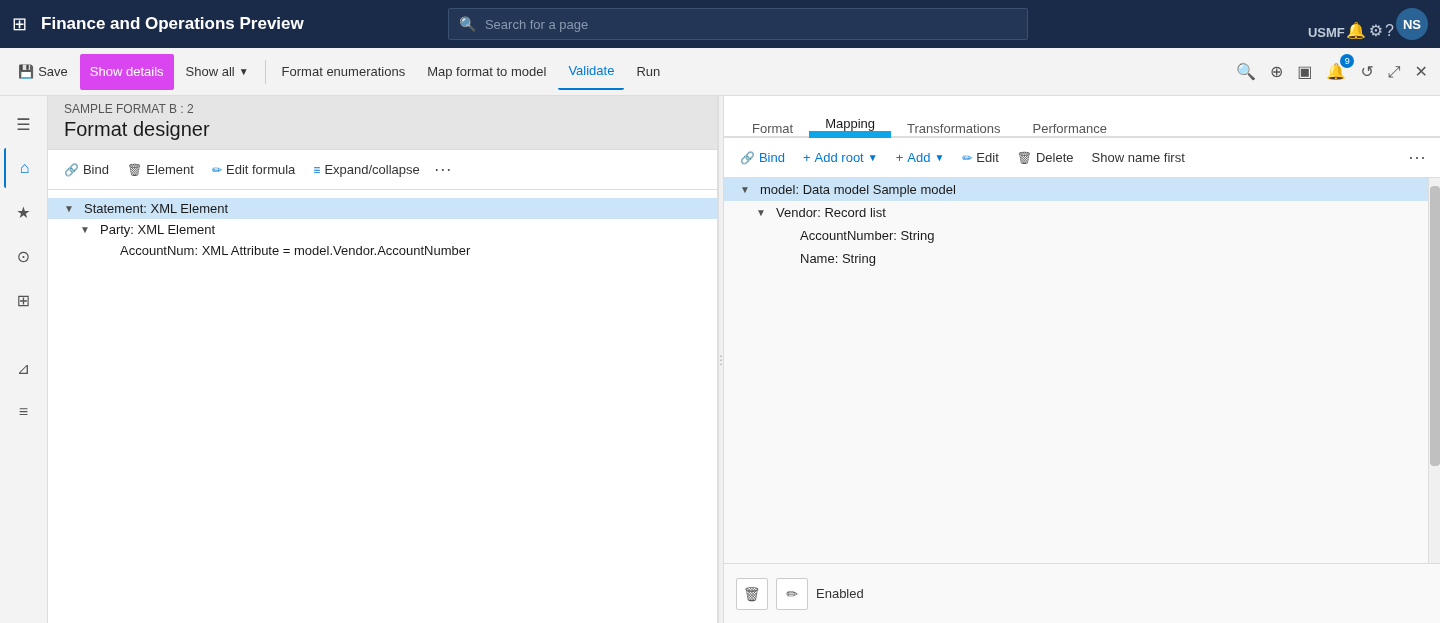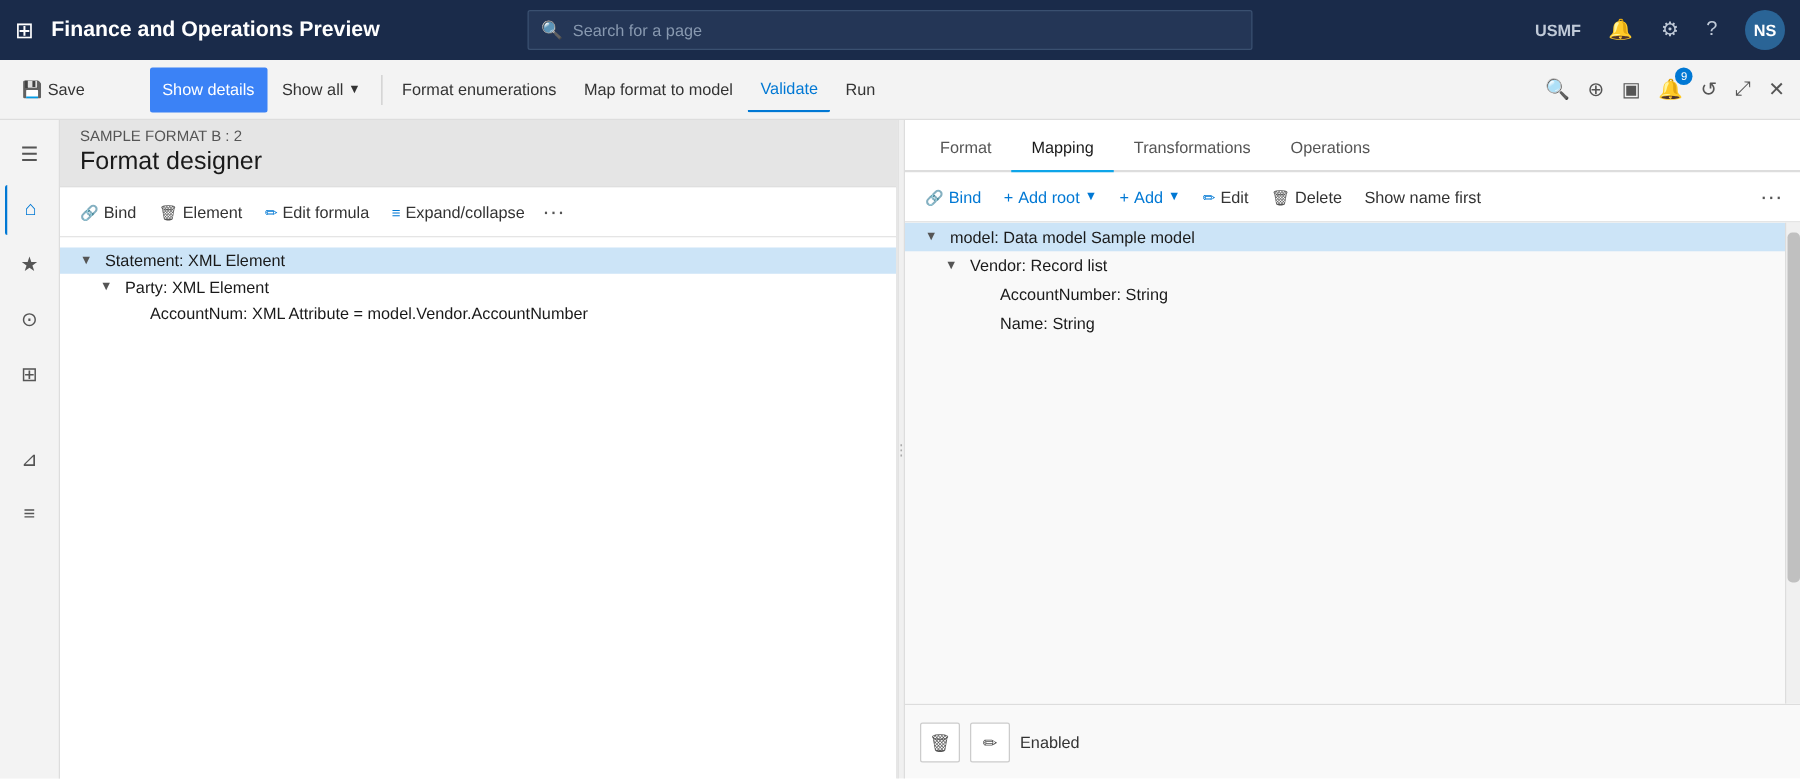--- a/index.html
+++ b/index.html
@@ -34,22 +34,22 @@
       background: transparent;
       border: none;
       outline: none;
       color: #c0c8d8;
       font-size: 13px;
       width: 100%;
     }
     .top-nav .search-bar input::placeholder { color: #8899b0; }
     .top-nav-right {
       display: flex;
-      align-items: center;
-      gap: 22px;
+      align-items: flex-end;
+      gap: 2px;
       margin-left: auto;
       color: #c0cad8;
       font-size: 13px;
     }
     .top-nav-right .usmf { font-weight: 600; font-size: 13px; }
     .top-nav-right .icon-btn { cursor: pointer; font-size: 16px; }
     .avatar {
       width: 32px; height: 32px; border-radius: 50%;
       background: #2a6496; color: #ffffff;
       display: flex; align-items: center; justify-content: center;
@@ -72,24 +72,23 @@
       border: none;
       background: transparent;
       cursor: pointer;
       font-size: 13px;
       color: #333;
       border-radius: 2px;
       white-space: nowrap;
       height: 36px;
     }
     .toolbar .btn.primary {
-      background: #3b82f6;
+      background: #d946ef;
       color: #fff;
       font-weight: 500;
-      margin-left: 40px;
     }
     .toolbar .btn.active-underline {
       border-bottom: 2px solid #0078d4;
       color: #0078d4;
     }
     .toolbar .separator { width: 1px; height: 24px; background: #ccc; margin: 0 4px; }
     .toolbar-right {
       margin-left: auto;
       display: flex;
       align-items: center;
@@ -224,30 +223,30 @@
       align-items: flex-end;
       border-bottom: 2px solid #ddd;
       background: #fff;
       padding: 0 12px;
       height: 42px;
     }
     .tab-bar .tab {
       padding: 0 16px;
       height: 40px;
       display: flex;
-      align-items: center;
+      align-items: flex-end;
       cursor: pointer;
       font-size: 13px;
       color: #555;
       border-bottom: 2px solid transparent;
       margin-bottom: -2px;
     }
     .tab-bar .tab.active {
       color: #1a1a1a;
-      border-bottom: 2px solid #0ea5e9;
+      border-bottom: 7px solid #0ea5e9;
       font-weight: 500;
     }
 
     
     .mapping-toolbar {
       background: #fff;
       border-bottom: 1px solid #ddd;
       height: 40px;
       display: flex;
       align-items: center;
@@ -457,21 +456,21 @@
         <div class="tab">
           <span>Format</span>
         </div>
         <div class="tab active">
           <span>Mapping</span>
         </div>
         <div class="tab">
           <span>Transformations</span>
         </div>
         <div class="tab">
-          <span>Operations</span>
+          <span>Performance</span>
         </div>
       </div>
 
       <div class="mapping-toolbar">
         <button class="btn blue">
           <span style="font-size:12px;">🔗</span>
           <span>Bind</span>
         </button>
         <button class="btn blue">
           <span>+</span>

